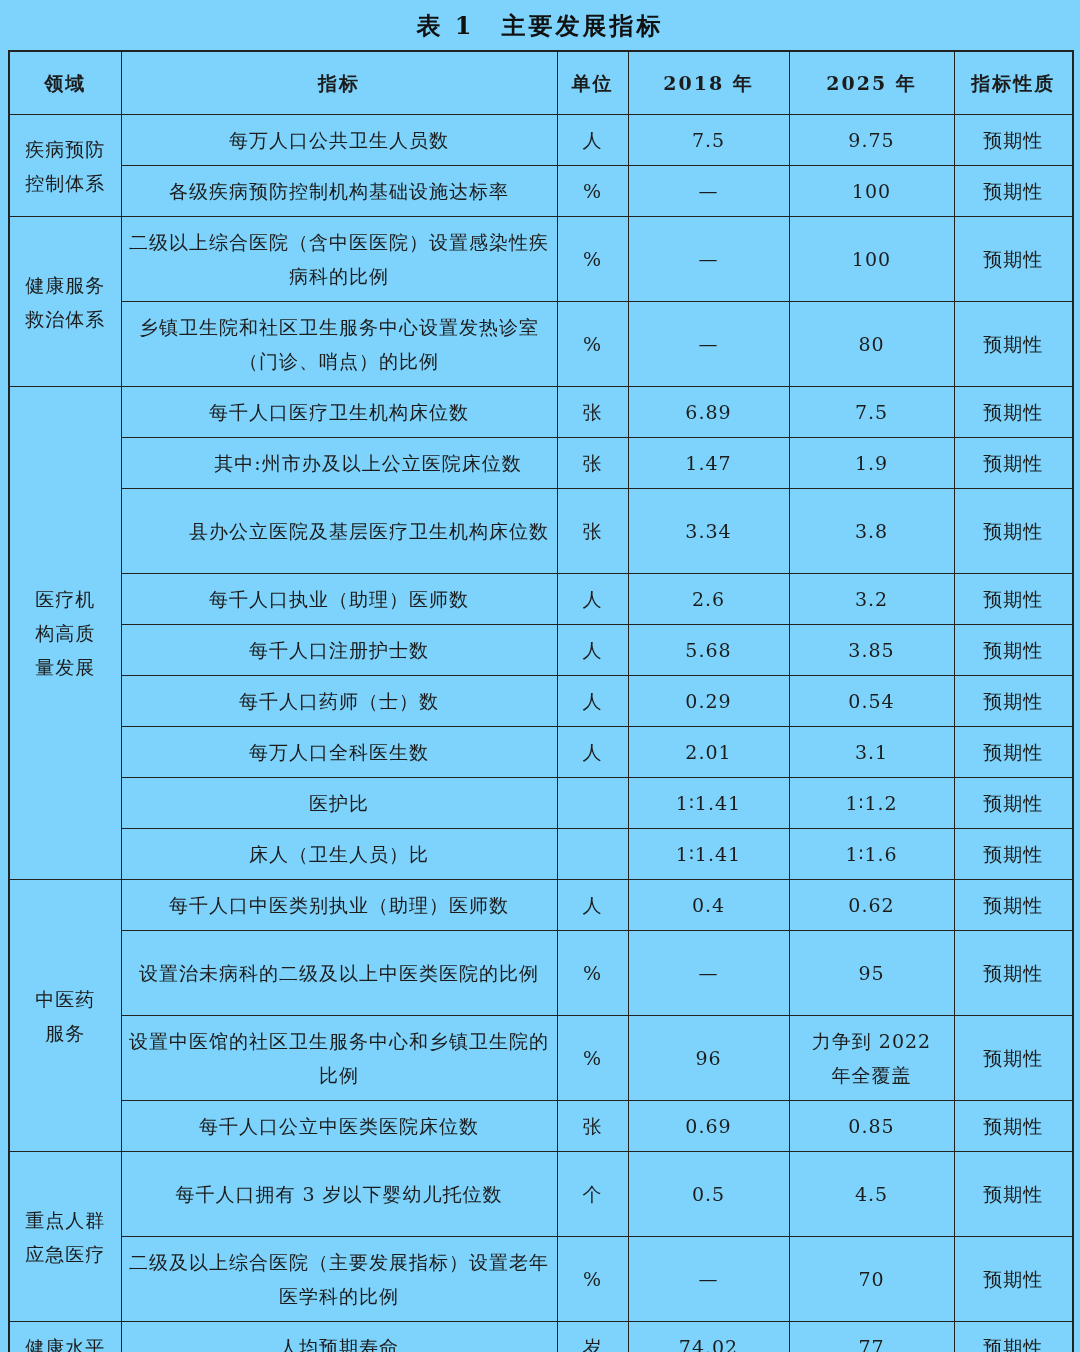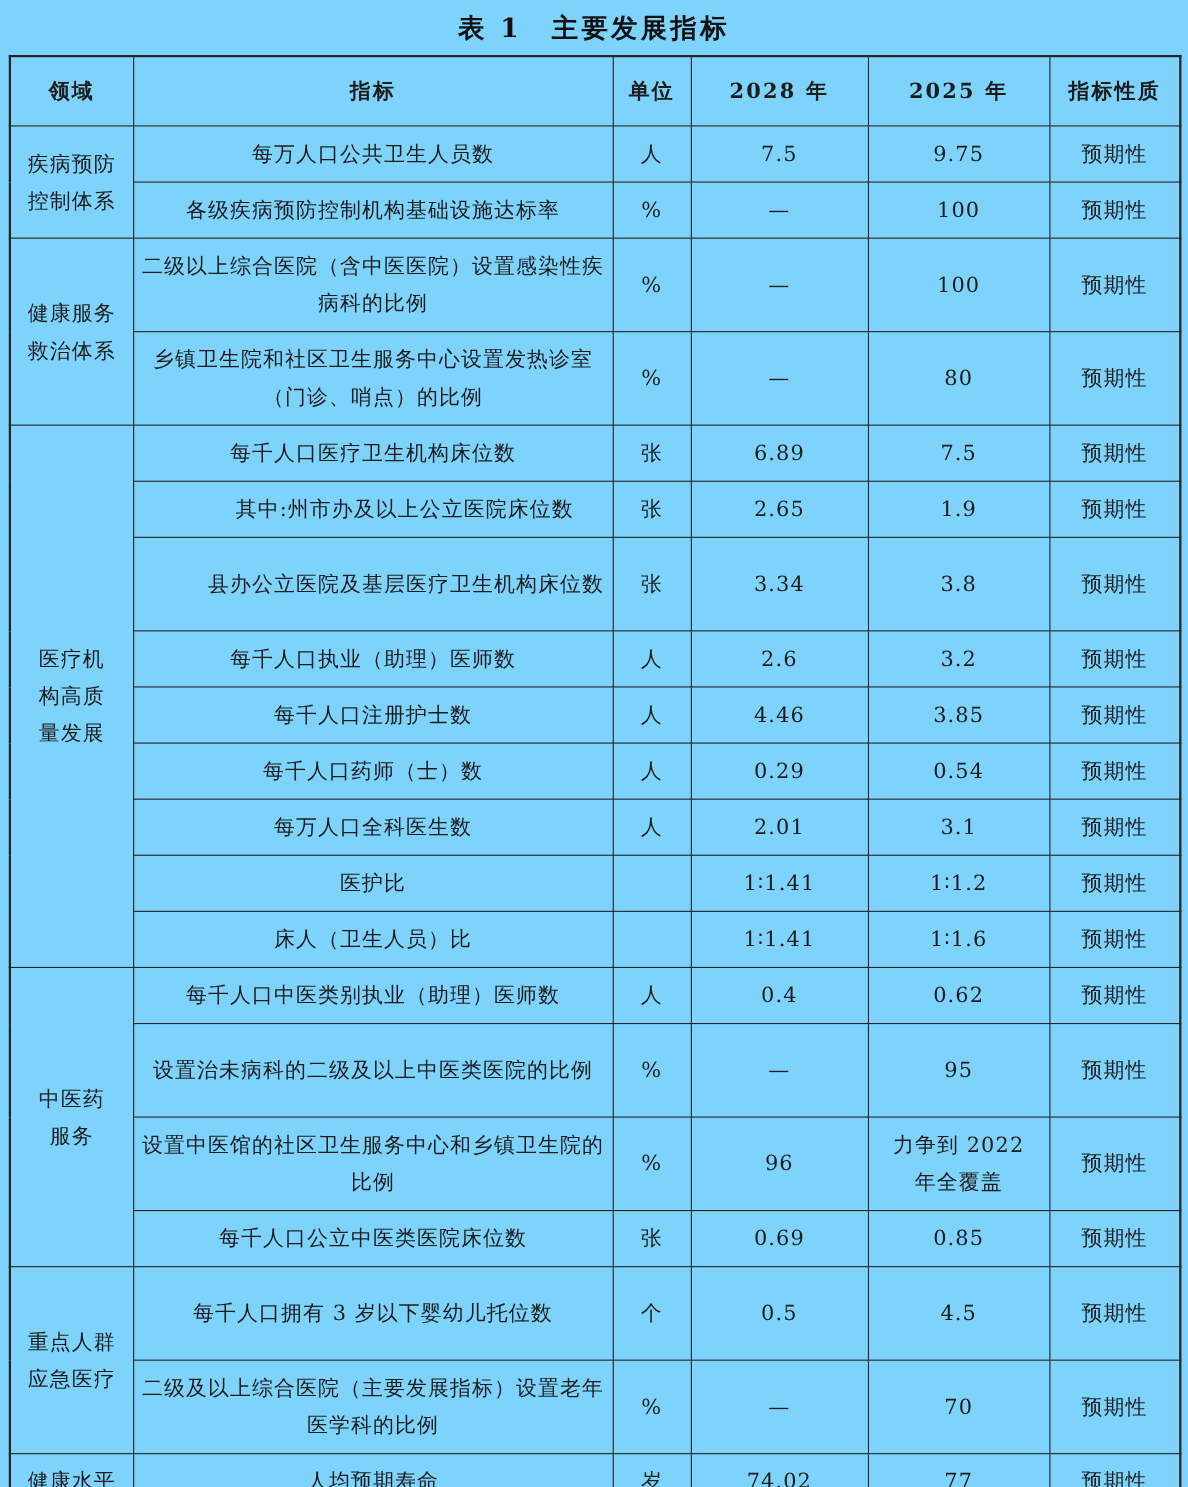--- a/index.html
+++ b/index.html
@@ -83,21 +83,21 @@
       <col style="width:71px">
       <col style="width:161px">
       <col style="width:165px">
       <col style="width:119px">
     </colgroup>
     <thead>
         <tr>
           <th>领域</th>
           <th>指标</th>
           <th>单位</th>
-          <th>2028 年</th>
+          <th>2018 年</th>
           <th>2025 年</th>
           <th>指标性质</th>
         </tr>
       </thead>
     <tbody>
         <tr class="row-single">
           <td class="field-cell" rowspan="2">疾病预防
 控制体系</td>
           <td class="indicator-cell">每万人口公共卫生人员数</td>
           <td class="unit-cell">人</td>
@@ -134,42 +134,42 @@
 量发展</td>
           <td class="indicator-cell">每千人口医疗卫生机构床位数</td>
           <td class="unit-cell">张</td>
           <td class="value-cell">6.89</td>
           <td class="value-cell">7.5</td>
           <td class="nature-cell">预期性</td>
         </tr>
         <tr class="row-single">
           <td class="indicator-cell ind-1">其中:州市办及以上公立医院床位数</td>
           <td class="unit-cell">张</td>
-          <td class="value-cell">2.65</td>
+          <td class="value-cell">1.47</td>
           <td class="value-cell">1.9</td>
           <td class="nature-cell">预期性</td>
         </tr>
         <tr class="row-double">
           <td class="indicator-cell ind-2">县办公立医院及基层医疗卫生机构床位数</td>
           <td class="unit-cell">张</td>
           <td class="value-cell">3.34</td>
           <td class="value-cell">3.8</td>
           <td class="nature-cell">预期性</td>
         </tr>
         <tr class="row-single">
           <td class="indicator-cell">每千人口执业（助理）医师数</td>
           <td class="unit-cell">人</td>
           <td class="value-cell">2.6</td>
           <td class="value-cell">3.2</td>
           <td class="nature-cell">预期性</td>
         </tr>
         <tr class="row-single">
           <td class="indicator-cell">每千人口注册护士数</td>
           <td class="unit-cell">人</td>
-          <td class="value-cell">4.46</td>
+          <td class="value-cell">5.68</td>
           <td class="value-cell">3.85</td>
           <td class="nature-cell">预期性</td>
         </tr>
         <tr class="row-single">
           <td class="indicator-cell">每千人口药师（士）数</td>
           <td class="unit-cell">人</td>
           <td class="value-cell">0.29</td>
           <td class="value-cell">0.54</td>
           <td class="nature-cell">预期性</td>
         </tr>

